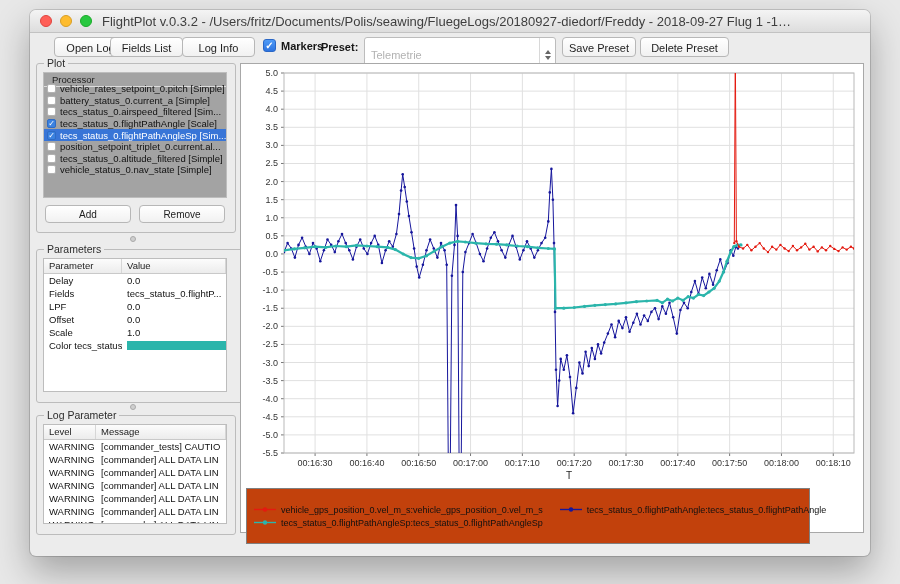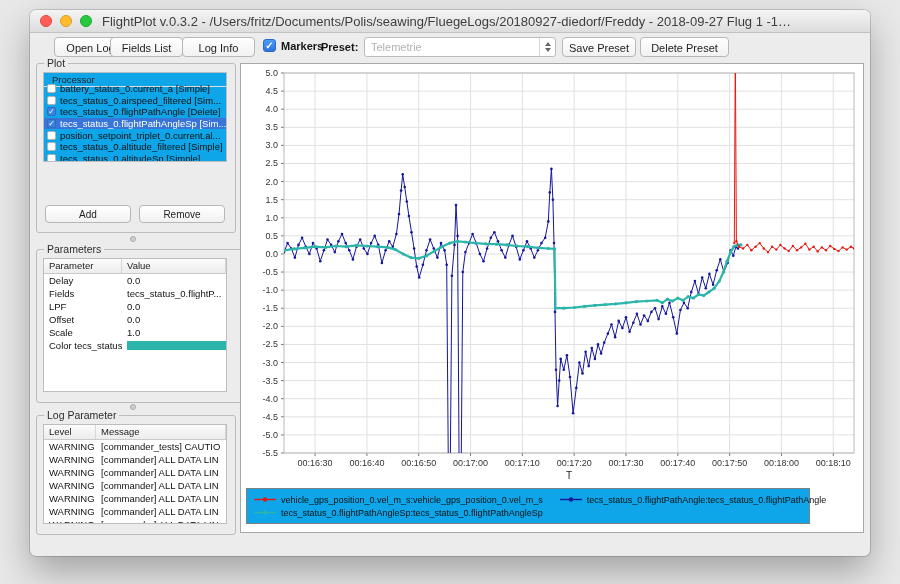--- a/index.html
+++ b/index.html
@@ -22,34 +22,34 @@
   #btn-fields{left:80px;top:4px;width:73px;}
   #btn-loginfo{left:152px;top:4px;width:73px;}
   #btn-save{left:532px;top:4px;width:74px;}
   #btn-delete{left:610px;top:4px;width:89px;}
 
   .markers-wrap{position:absolute;left:233px;top:6px;display:flex;align-items:center;gap:5px;font-size:11px;font-weight:700;color:#161616;}
   .checkbox{width:13px;height:13px;border-radius:3px;box-sizing:border-box;background:#fff;border:1px solid #b3b3b3;
             color:#fff;font-size:10px;line-height:11px;text-align:center;}
   .checkbox.checked{background:linear-gradient(#4f9bf7,#2d74e0);border-color:#2a67c6;}
   .preset-label{position:absolute;left:291px;top:8px;font-size:11px;font-weight:700;color:#161616;}
-  .combo{position:absolute;left:334px;top:4px;width:192px;height:20px;background:#fff;border:1px solid #bcbcbc;border-radius:3px;
+  .combo{position:absolute;left:334px;top:4px;width:192px;height:36px;background:#fff;border:1px solid #bcbcbc;border-radius:3px;
          box-sizing:border-box;display:flex;align-items:center;}
   .combo-text{flex:1;font-size:11px;color:#b2b2b2;padding-left:6px;white-space:nowrap;overflow:hidden;}
   .stepper{width:15px;height:100%;display:flex;flex-direction:column;align-items:center;justify-content:center;gap:2px;border-left:1px solid #d8d8d8;}
   .tri-up{width:0;height:0;border-left:3.5px solid transparent;border-right:3.5px solid transparent;border-bottom:4px solid #666;}
   .tri-down{width:0;height:0;border-left:3.5px solid transparent;border-right:3.5px solid transparent;border-top:4px solid #666;}
 
   .group{position:absolute;border:1px solid #bcbcbc;border-radius:3px;background:#ececec;}
   .group-title{position:absolute;top:-7px;left:7px;font-size:10.5px;color:#2c2c2c;background:#ececec;padding:0 3px;}
   #plot-group{left:6px;top:30px;width:198px;height:168px;}
   #params-group{left:6px;top:216px;width:198px;height:152px;padding-left:8px;}
   #logs-group{left:6px;top:382px;width:198px;height:118px;}
 
-  .fieldlist{position:absolute;left:6px;top:8px;width:184px;height:90px;background:#0ea5e9;border:1px solid #bdbdbd;overflow:hidden;font-size:9.5px;box-sizing:border-box;}
+  .fieldlist{position:absolute;left:6px;top:8px;width:184px;height:126px;background:#a3a3a3;border:1px solid #bdbdbd;overflow:hidden;font-size:9.5px;box-sizing:border-box;}
   .list-header{height:13px;line-height:13px;padding-left:8px;border-bottom:1px solid #dcdcdc;color:#222;}
   .list-row{height:11.6px;display:flex;align-items:center;gap:4px;padding-left:3px;white-space:nowrap;color:#111;}
   .list-row:first-of-type{margin-top:-4px;}
   .list-row .cb{width:9px;height:9px;border:1px solid #b2b2b2;border-radius:2px;background:#fff;flex:0 0 auto;
                 font-size:8px;line-height:8px;text-align:center;color:#fff;box-sizing:border-box;}
   .list-row .cb.checked{background:#3b82e0;border-color:#2e6bc4;}
   .list-row.selected{background:#3875d7;color:#fff;}
   .gbtn{position:absolute;height:18px;background:linear-gradient(#ffffff,#f1f1f1);border:1px solid #b7b7b7;border-radius:4px;
         font-size:10px;color:#1d1d1d;line-height:16px;text-align:center;box-sizing:border-box;}
   #btn-add{left:8px;top:141px;width:86px;}
@@ -65,21 +65,21 @@
   .cols-params{grid-template-columns:78px 1fr;}
   .cols-logs{grid-template-columns:52px 1fr;}
   .swatch{display:inline-block;width:96px;height:9px;margin-top:2px;}
 
   .split-dot{position:absolute;width:6px;height:6px;border-radius:50%;background:#cfcfcf;border:1px solid #aaa;box-sizing:border-box;}
   #dot1{left:100px;top:203px;}
   #dot2{left:100px;top:371px;}
 
   #chart-panel{position:absolute;left:210px;top:30px;width:624px;height:470px;background:#fff;border:1px solid #a8a8a8;box-sizing:border-box;}
   #chart-svg{position:absolute;left:1px;top:1px;}
-  .legend{position:absolute;left:5px;top:424px;width:564px;box-sizing:border-box;border:1px solid #7f7f7f;padding:4px 6px;font-size:9px;background:#0ea5e9;color:#111;}
+  .legend{position:absolute;left:5px;top:424px;width:564px;box-sizing:border-box;border:1px solid #7f7f7f;padding:14px 6px;font-size:9px;background:#c2410c;color:#111;}
   .legend-row{display:flex;align-items:center;gap:16px;height:13px;}
   .legend-item{display:flex;align-items:center;gap:4px;white-space:nowrap;}
 </style>
 </head>
 <body>
 
 <div class="window">
   <div class="titlebar">
     <div class="traffic">
       <span class="tl red"></span>
@@ -111,45 +111,45 @@
     <button class="btn" id="btn-save">Save Preset</button>
     <button class="btn" id="btn-delete">Delete Preset</button>
 
     <div class="group" id="plot-group">
       <span class="group-title">Plot</span>
       <div class="fieldlist">
         <div class="list-header">Processor</div>
         <div>
             <div class="list-row">
               <span class="cb"></span>
+              <span>vehicle_rates_setpoint_0.pitch [Simple]</span>
+            </div>
+            <div class="list-row">
+              <span class="cb"></span>
               <span>battery_status_0.current_a [Simple]</span>
             </div>
             <div class="list-row">
               <span class="cb"></span>
               <span>tecs_status_0.airspeed_filtered [Sim...</span>
             </div>
             <div class="list-row">
               <span class="cb checked">✓</span>
-              <span>tecs_status_0.flightPathAngle [Delete]</span>
+              <span>tecs_status_0.flightPathAngle [Scale]</span>
             </div>
             <div class="list-row selected">
               <span class="cb checked">✓</span>
               <span>tecs_status_0.flightPathAngleSp [Sim...</span>
             </div>
             <div class="list-row">
               <span class="cb"></span>
               <span>position_setpoint_triplet_0.current.al...</span>
             </div>
             <div class="list-row">
               <span class="cb"></span>
               <span>tecs_status_0.altitude_filtered [Simple]</span>
-            </div>
-            <div class="list-row">
-              <span class="cb"></span>
-              <span>tecs_status_0.altitudeSp [Simple]</span>
             </div>
             <div class="list-row">
               <span class="cb"></span>
               <span>vehicle_status_0.nav_state [Simple]</span>
             </div>
           </div>
       </div>
       <button class="gbtn" id="btn-add">Add</button>
       <button class="gbtn" id="btn-remove">Remove</button>
     </div>

